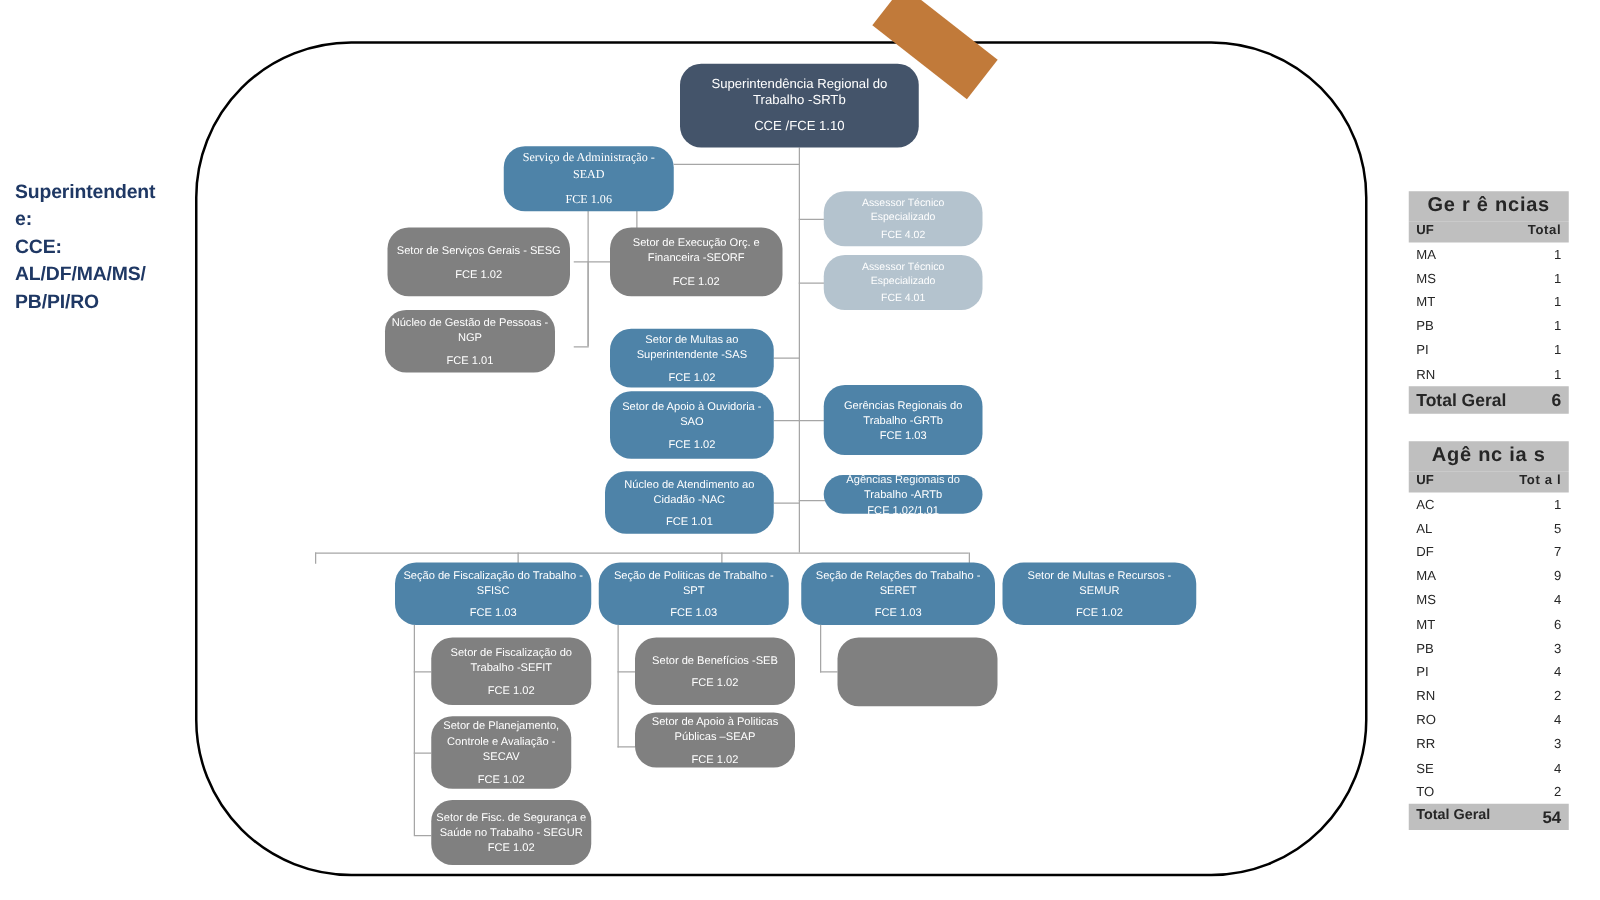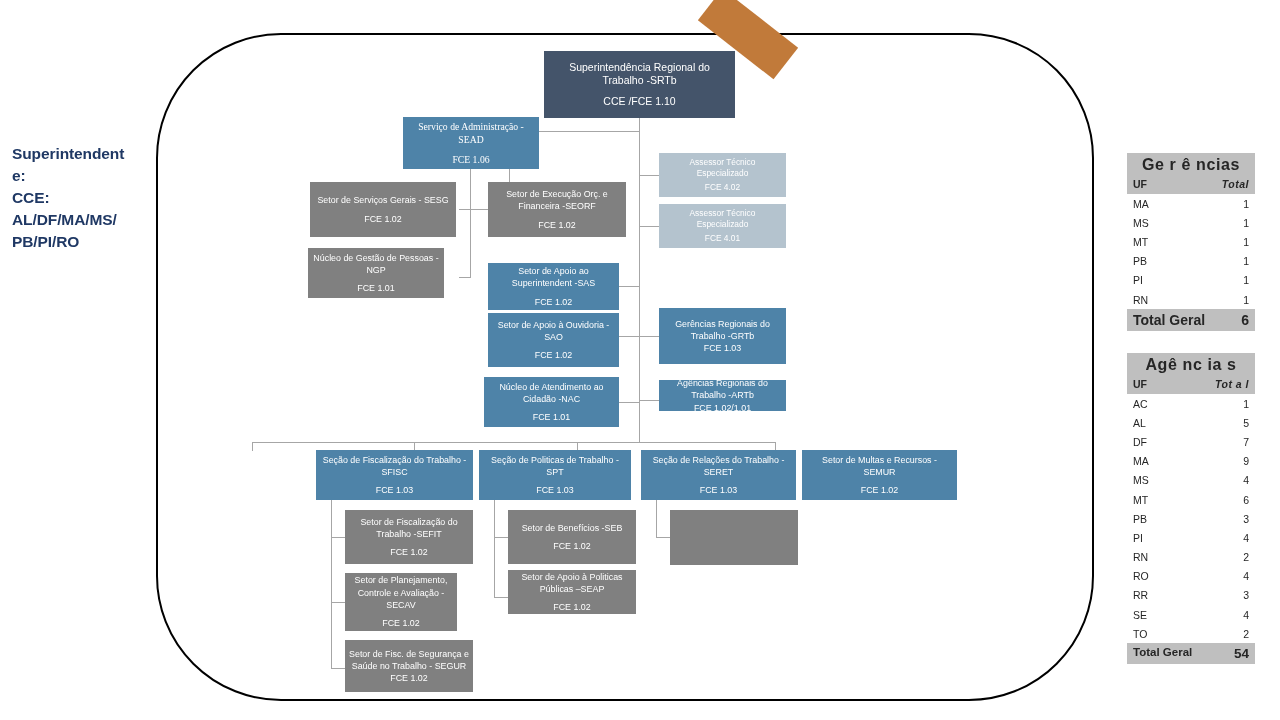--- a/index.html
+++ b/index.html
@@ -61,21 +61,21 @@
     position: absolute;
     background: #A6A6A6;
   }
   .ln.h { height: 1px; }
   .ln.v { width: 1px; }
 
   
   .node {
     position: absolute;
     box-sizing: border-box;
-    border-radius: 0;
+    border-radius: 17px;
     color: #FFFFFF;
     text-align: center;
     display: flex;
     flex-direction: column;
     align-items: center;
     justify-content: center;
     padding: 2px 4px;
     overflow: visible;
   }
   .node .t {
@@ -124,21 +124,21 @@
     letter-spacing: 0.6px;
   }
   .dtable .hdr {
     background: #BFBFBF;
     font-weight: bold;
     display: flex;
     justify-content: space-between;
     padding: 1px 6px 4px 6px;
     font-size: 10.5px;
   }
-  .dtable .hdr .r { letter-spacing: 0.5px; font-style: italic; }
+  .dtable .hdr .r { letter-spacing: 0.5px; }
   .dtable .row {
     display: flex;
     justify-content: space-between;
     padding: 3.6px 6px;
     font-size: 10.5px;
   }
   .dtable .total {
     background: #BFBFBF;
     display: flex;
     justify-content: space-between;
@@ -233,21 +233,21 @@
     <span class="t">Assessor Técnico Especializado</span>
     <span class="code">FCE 4.02</span>
   </div>
 
   <div class="node pale fs-xs" style="left:659px; top:204px; width:127px; height:44px;">
     <span class="t">Assessor Técnico Especializado</span>
     <span class="code">FCE 4.01</span>
   </div>
 
   <div class="node blue fs-sm" style="left:488px; top:263px; width:131px; height:47px;">
-    <span class="t">Setor de Apoio ao Superintendent -SAS</span>
+    <span class="t">Setor de Multas ao Superintendente -SAS</span>
     <span class="code">FCE 1.02</span>
   </div>
 
   <div class="node blue fs-sm" style="left:488px; top:313px; width:131px; height:54px;">
     <span class="t">Setor de Apoio à Ouvidoria - SAO</span>
     <span class="code">FCE 1.02</span>
   </div>
 
   <div class="node blue fs-sm" style="left:484px; top:377px; width:135px; height:50px;">
     <span class="t">Núcleo de Atendimento ao Cidadão -NAC</span>

